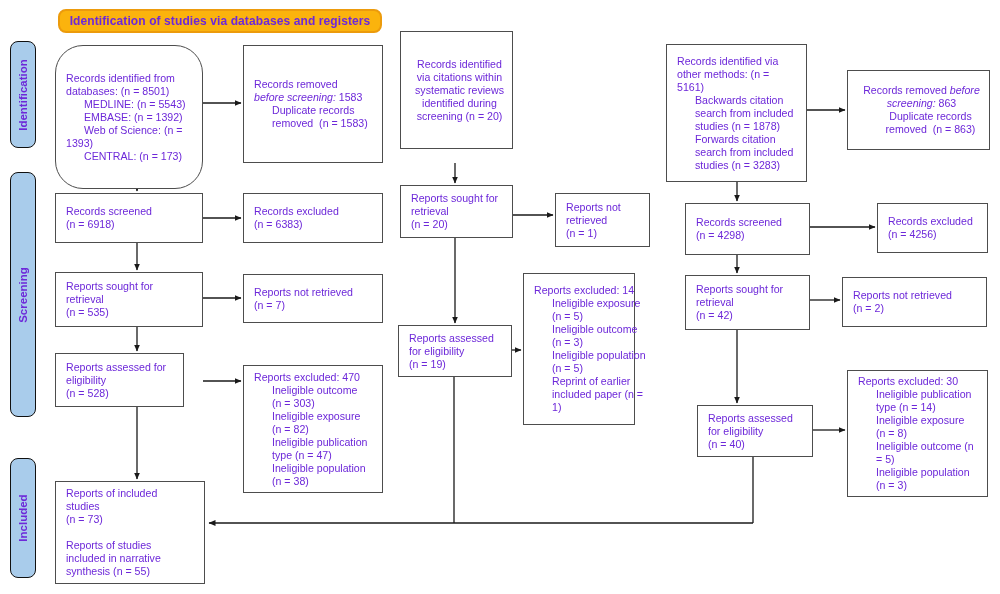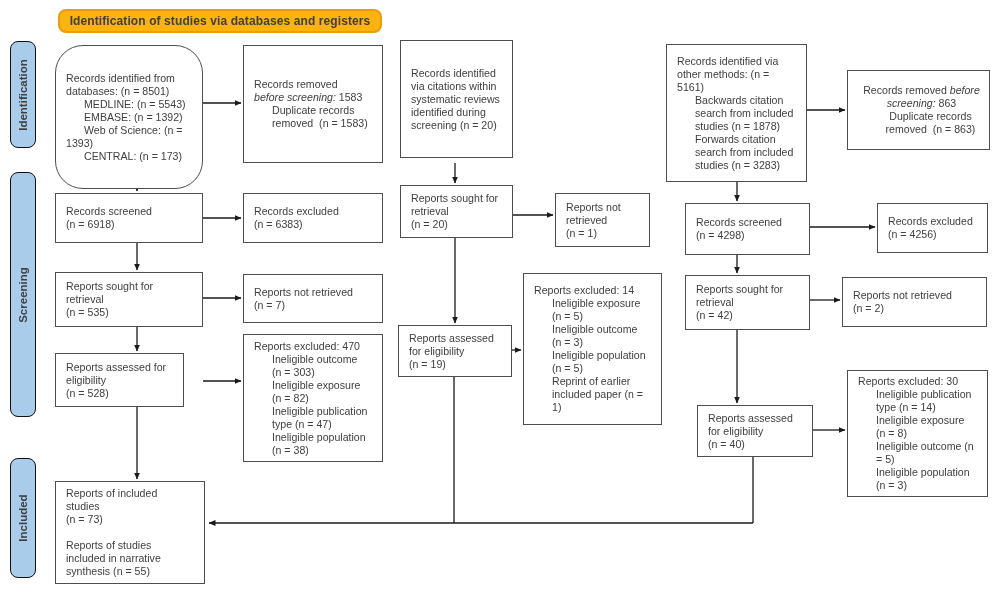--- a/index.html
+++ b/index.html
@@ -1,18 +1,18 @@
 <!DOCTYPE html>
 <html><head>
 <meta charset="utf-8">
 <style>
   html,body { margin:0; padding:0; background:#ffffff; }
   .canvas {
     position:relative; width:1000px; height:594px; background:#ffffff;
-    font-family:"Liberation Sans", sans-serif; color:#404040; overflow:hidden;
+    font-family:"Liberation Sans", sans-serif; color:#6d28d9; overflow:hidden;
   }
   .hdr {
     position:absolute; box-sizing:border-box;
     background:#FBB30D; border:2px solid #EC9B0C; border-radius:8px;
     display:flex; align-items:center; justify-content:center;
     font-weight:bold; font-size:12px; letter-spacing:.1px;
   }
   .stage {
     position:absolute; box-sizing:border-box;
     background:#A9CCEB; border:1.6px solid #111; border-radius:8px;
@@ -89,21 +89,21 @@
         <div class="ln ind"><span>Web of Science: (n =</span></div>
         <div class="ln"><span>1393)</span></div>
         <div class="ln ind"><span>CENTRAL: (n = 173)</span></div>
       </div>
       <div class="fbox" style="left: 243px; top: 45px; width: 140px; height: 118px;">
         <div class="ln"><span>Records removed</span></div>
         <div class="ln"><span class="it">before screening:</span><span> 1583</span></div>
         <div class="ln ind"><span>Duplicate records</span></div>
         <div class="ln ind"><span>removed  (n = 1583)</span></div>
       </div>
-      <div class="fbox" style="left: 400px; top: 40px; width: 113px; height: 118px;">
+      <div class="fbox" style="left: 400px; top: 31px; width: 113px; height: 118px; align-items: center;">
         <div class="ln"><span>Records identified</span></div>
         <div class="ln"><span>via citations within</span></div>
         <div class="ln"><span>systematic reviews</span></div>
         <div class="ln"><span>identified during</span></div>
         <div class="ln"><span>screening (n = 20)</span></div>
       </div>
       <div class="fbox" style="left: 666px; top: 44px; width: 141px; height: 138px;">
         <div class="ln"><span>Records identified via</span></div>
         <div class="ln"><span>other methods: (n =</span></div>
         <div class="ln"><span>5161)</span></div>
@@ -162,37 +162,37 @@
       </div>
       <div class="fbox" style="left: 842px; top: 277px; width: 145px; height: 50px;">
         <div class="ln"><span>Reports not retrieved</span></div>
         <div class="ln"><span>(n = 2)</span></div>
       </div>
       <div class="fbox" style="left: 55px; top: 353px; width: 129px; height: 54px;">
         <div class="ln"><span>Reports assessed for</span></div>
         <div class="ln"><span>eligibility</span></div>
         <div class="ln"><span>(n = 528)</span></div>
       </div>
-      <div class="fbox" style="left: 243px; top: 334px; width: 140px; height: 128px;">
+      <div class="fbox" style="left: 243px; top: 365px; width: 140px; height: 128px;">
         <div class="ln"><span>Reports excluded: 470</span></div>
         <div class="ln ind"><span>Ineligible outcome</span></div>
         <div class="ln ind"><span>(n = 303)</span></div>
         <div class="ln ind"><span>Ineligible exposure</span></div>
         <div class="ln ind"><span>(n = 82)</span></div>
         <div class="ln ind"><span>Ineligible publication</span></div>
         <div class="ln ind"><span>type (n = 47)</span></div>
         <div class="ln ind"><span>Ineligible population</span></div>
         <div class="ln ind"><span>(n = 38)</span></div>
       </div>
       <div class="fbox" style="left: 398px; top: 325px; width: 114px; height: 52px;">
         <div class="ln"><span>Reports assessed</span></div>
         <div class="ln"><span>for eligibility</span></div>
         <div class="ln"><span>(n = 19)</span></div>
       </div>
-      <div class="fbox" style="left: 523px; top: 273px; width: 139px; height: 152px;">
+      <div class="fbox" style="left: 523px; top: 273px; width: 112px; height: 152px;">
         <div class="ln"><span>Reports excluded: 14</span></div>
         <div class="ln ind"><span>Ineligible exposure</span></div>
         <div class="ln ind"><span>(n = 5)</span></div>
         <div class="ln ind"><span>Ineligible outcome</span></div>
         <div class="ln ind"><span>(n = 3)</span></div>
         <div class="ln ind"><span>Ineligible population</span></div>
         <div class="ln ind"><span>(n = 5)</span></div>
         <div class="ln ind"><span>Reprint of earlier</span></div>
         <div class="ln ind"><span>included paper (n =</span></div>
         <div class="ln ind"><span>1)</span></div>

